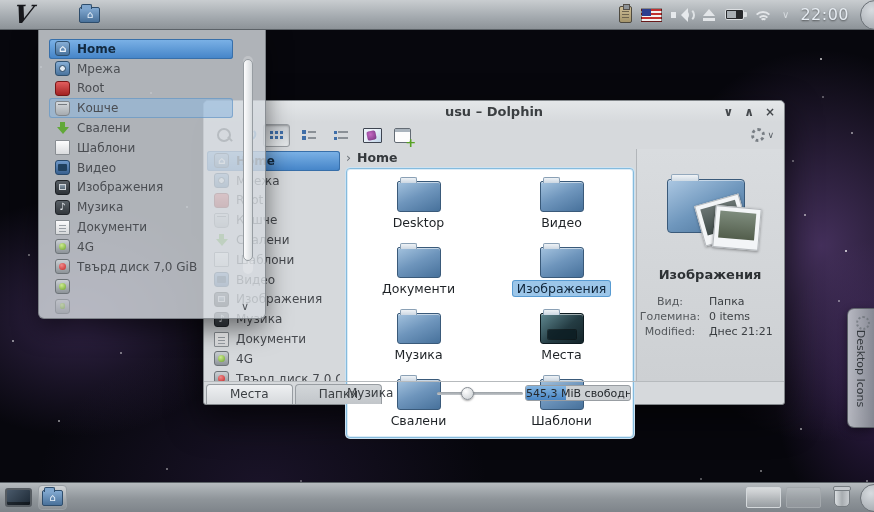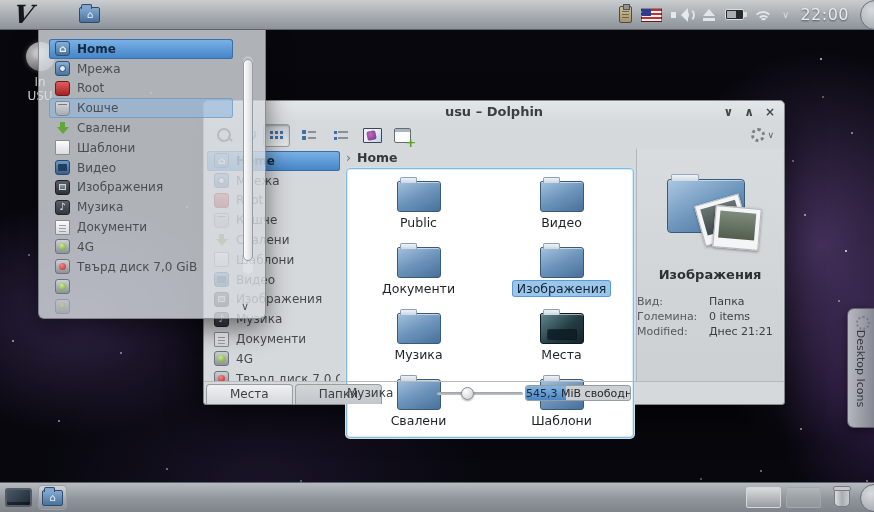--- a/index.html
+++ b/index.html
@@ -169,21 +169,21 @@
   .bigfolder::before{content:"";position:absolute;top:-6px;left:3px;width:26px;height:6px;border:1px solid #93a8bc;border-bottom:none;
     border-radius:2px 2px 0 0;background:linear-gradient(#f0f3f6,#cfdae4)}
   .photo{position:absolute;width:46px;height:42px;background:#f3f5f7;border:1px solid #b4b8bc;box-shadow:0 1px 3px rgba(0,0,0,.4)}
   .photo.back{right:8px;bottom:2px;transform:rotate(-16deg)}
   .photo.front{right:-7px;bottom:-6px;transform:rotate(5deg)}
   .photo::after{content:"";position:absolute;left:4px;right:4px;top:4px;bottom:9px;background:linear-gradient(#7e8c7d,#535e4c)}
   .photo.back::after{background:linear-gradient(#6a7472,#3f4a48)}
   .info-title{text-align:center;font-size:13px;font-weight:bold;color:#2d3134;margin-top:24px}
   .inforows{margin-top:13px;font-size:11px;color:#3b3f43}
   .inforow{display:flex;margin:2px 0}
-  .ilabel{width:66px;text-align:left;margin-right:6px;color:#54585c}
+  .ilabel{width:66px;text-align:center;margin-right:6px;color:#54585c}
   
   .statusbar{position:absolute;left:0;right:0;bottom:0;height:23px;border-top:1px solid #b6babd;font-size:12px;color:#3b3f43}
   .sbtabs{position:absolute;left:2px;bottom:0;display:flex;align-items:flex-end}
   .sbtab{height:20px;line-height:19px;padding:0 23px;margin-right:2px;border:1px solid #989da2;border-bottom:none;
     border-radius:4px 4px 0 0;background:linear-gradient(#d2d6d9,#c2c6ca);font-size:12px;color:#3b3f43}
   .sbtab.active{background:linear-gradient(#eef0f2,#d6d9dc)}
   .st-item{position:absolute;left:143px;top:4px}
   .slider{position:absolute;left:233px;top:10px;width:86px;height:3px;border-radius:2px;background:linear-gradient(#9aa0a5,#c3c7cb)}
   .knob{position:absolute;top:-5px;width:13px;height:13px;border-radius:50%;border:1px solid #878d93;
     background:radial-gradient(circle at 35% 30%,#fefefe,#c7ccd0);box-shadow:0 1px 2px rgba(0,0,0,.35)}
@@ -204,25 +204,20 @@
   .p-thumb{position:absolute;left:0;top:3px;width:10px;height:202px;border:1px solid #979da2;border-radius:5px;
     background:linear-gradient(90deg,#fdfdfe,#d6dadd)}
   .p-more{position:absolute;right:16px;bottom:6px;font-size:11px;color:#53575c;line-height:1}
 </style>
 </head>
 <body>
 
 <div class="screen">
   <div class="stars"></div>
 
-  <div class="dicon">
-    <div class="disc"></div>
-    <div>In</div>
-    <div>USU</div>
-  </div>
 
   <div class="fv-handle">
     <span class="fv-text">Desktop Icons</span>
   </div>
 
   <div class="win">
     <div class="titlebar">
       <span>usu – Dolphin</span>
       <span class="winbtns">
         <span class="winbtn">∨</span>
@@ -315,21 +310,21 @@
           <span class="ic ic-removable"></span>
           <span>Преносим носител ...</span>
         </div>
       </div>
 
     <div class="view">
       <div class="grid">
 
       <div class="cell">
             <div class="folder"></div>
-            <div class="flabel"><span>Public</span></div>
+            <div class="flabel"><span>Desktop</span></div>
           </div>
           <div class="cell">
             <div class="folder"></div>
             <div class="flabel"><span>Видео</span></div>
           </div>
           <div class="cell">
             <div class="folder"></div>
             <div class="flabel"><span>Документи</span></div>
           </div>
           <div class="cell selected">

